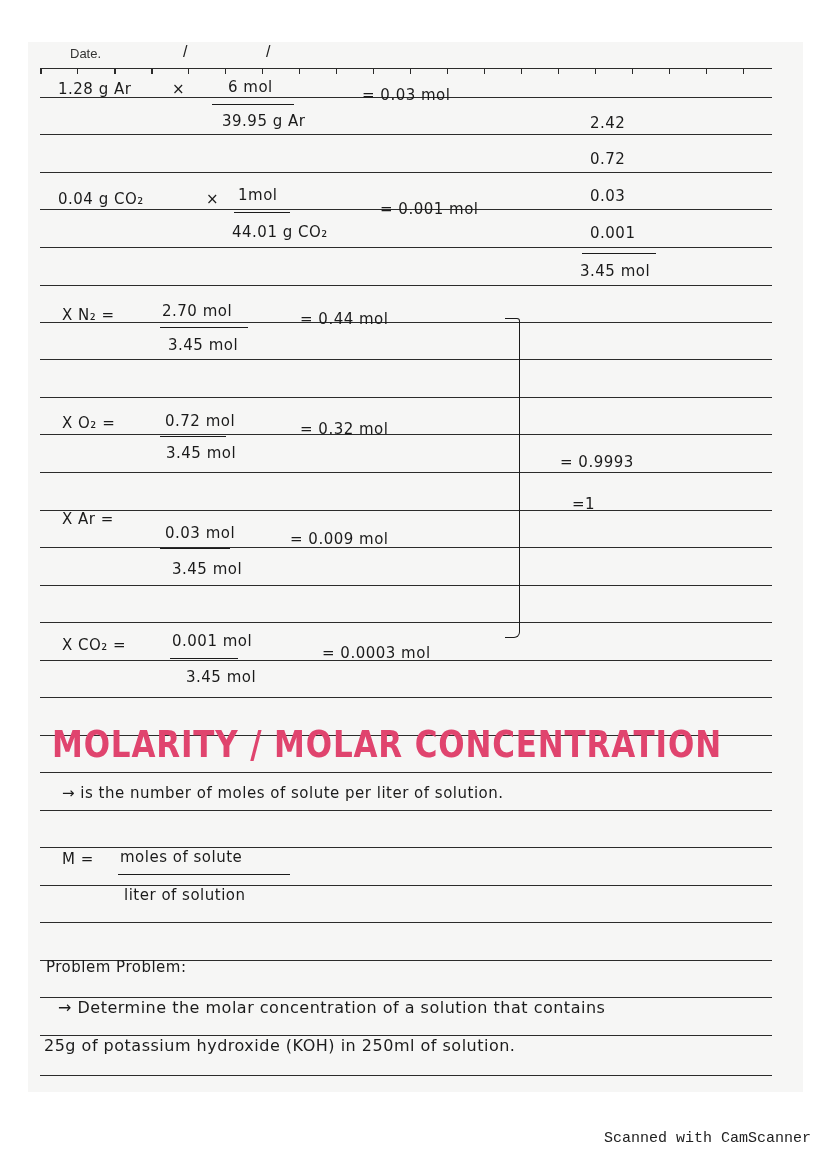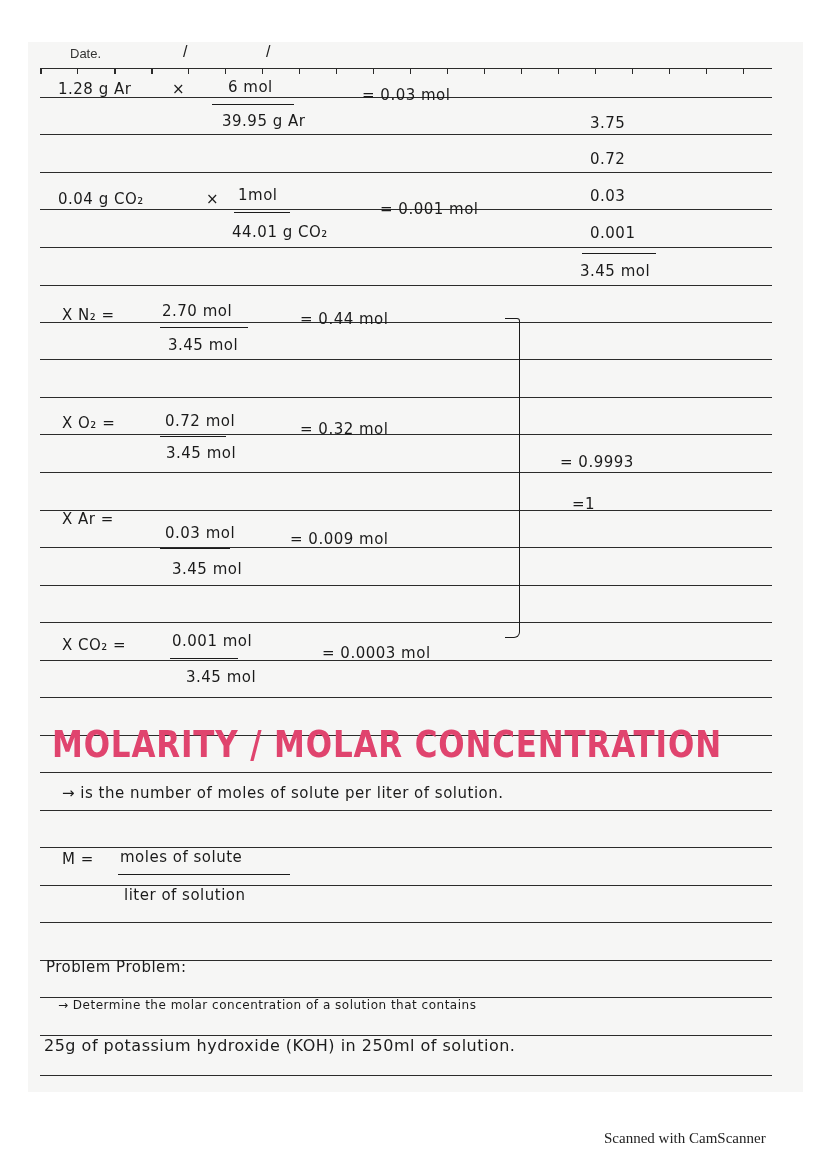--- a/index.html
+++ b/index.html
@@ -34,21 +34,21 @@
     position: absolute; left: 52px; top: 722px; white-space: nowrap;
     font-family: "DejaVu Sans", sans-serif; font-size: 36px; font-weight: bold;
     letter-spacing: 1px; transform: scaleX(0.86) scaleY(1.05); transform-origin: left top;
   }
   .bracket {
     position: absolute; left: 505px; top: 318px; width: 14px; height: 318px;
     border-right: 1.8px solid #1b1b1b; border-top: 1.6px solid #1b1b1b; border-bottom: 1.6px solid #1b1b1b;
     border-radius: 0 3px 6px 0;
   }
   .footer {
-    position: absolute; left: 604px; top: 1130px; font-family: Liberation Serif, serif;
+    position: absolute; left: 604px; top: 1130px; font-family: Liberation Mono, monospace;
     font-size: 15px; color: #222; text-align: center;
   }
 </style>
 </head>
 <body>
 
 <div class="paper"></div>
 
 <div class="rule" style="top:68px"></div>
 <div class="ticks"></div>
@@ -91,21 +91,21 @@
 <span class="hw" style="left:222px;top:112px">39.95 g Ar</span>
 <span class="hw" style="left:362px;top:86px">= 0.03 mol</span>
 
 <span class="hw" style="left:58px;top:190px">0.04 g CO₂</span>
 <span class="hw" style="left:206px;top:190px">×</span>
 <span class="hw" style="left:238px;top:186px">1mol</span>
 <div class="frac-bar" style="left:234px;top:212px;width:56px"></div>
 <span class="hw" style="left:232px;top:223px">44.01 g CO₂</span>
 <span class="hw" style="left:380px;top:200px">= 0.001 mol</span>
 
-<span class="hw" style="left:590px;top:114px">3.75</span>
+<span class="hw" style="left:590px;top:114px">2.42</span>
 <span class="hw" style="left:590px;top:150px">0.72</span>
 <span class="hw" style="left:590px;top:187px">0.03</span>
 <span class="hw" style="left:590px;top:224px">0.001</span>
 <div class="frac-bar" style="left:582px;top:253px;width:74px"></div>
 <span class="hw" style="left:580px;top:262px">3.45 mol</span>
 
 <span class="hw" style="left:62px;top:306px">X N₂ =</span>
 <span class="hw" style="left:162px;top:302px">2.70 mol</span>
 <div class="frac-bar" style="left:160px;top:327px;width:88px"></div>
 <span class="hw" style="left:168px;top:336px">3.45 mol</span>
@@ -135,16 +135,16 @@
 
 <div class="heading" style="color:#e0446e">MOLARITY / MOLAR CONCENTRATION</div>
 <span class="hw" style="left:62px;top:784px">→ is the number of moles of solute per liter of solution.</span>
 
 <span class="hw" style="left:62px;top:850px">M =</span>
 <span class="hw" style="left:120px;top:848px">moles of solute</span>
 <div class="frac-bar" style="left:118px;top:874px;width:172px"></div>
 <span class="hw" style="left:124px;top:886px">liter of solution</span>
 
 <span class="hw" style="left:46px;top:958px">Problem Problem:</span>
-<span class="hw" style="left:58px;top:998px;font-size:12px">→ Determine the molar concentration of a solution that contains</span>
+<span class="hw" style="left:58px;top:998px;font-size:16px">→ Determine the molar concentration of a solution that contains</span>
 <span class="hw" style="left:44px;top:1036px;font-size:16px">25g of potassium hydroxide (KOH) in 250ml of solution.</span>
 
 <span class="footer">Scanned with CamScanner</span>
 
 </body></html>

